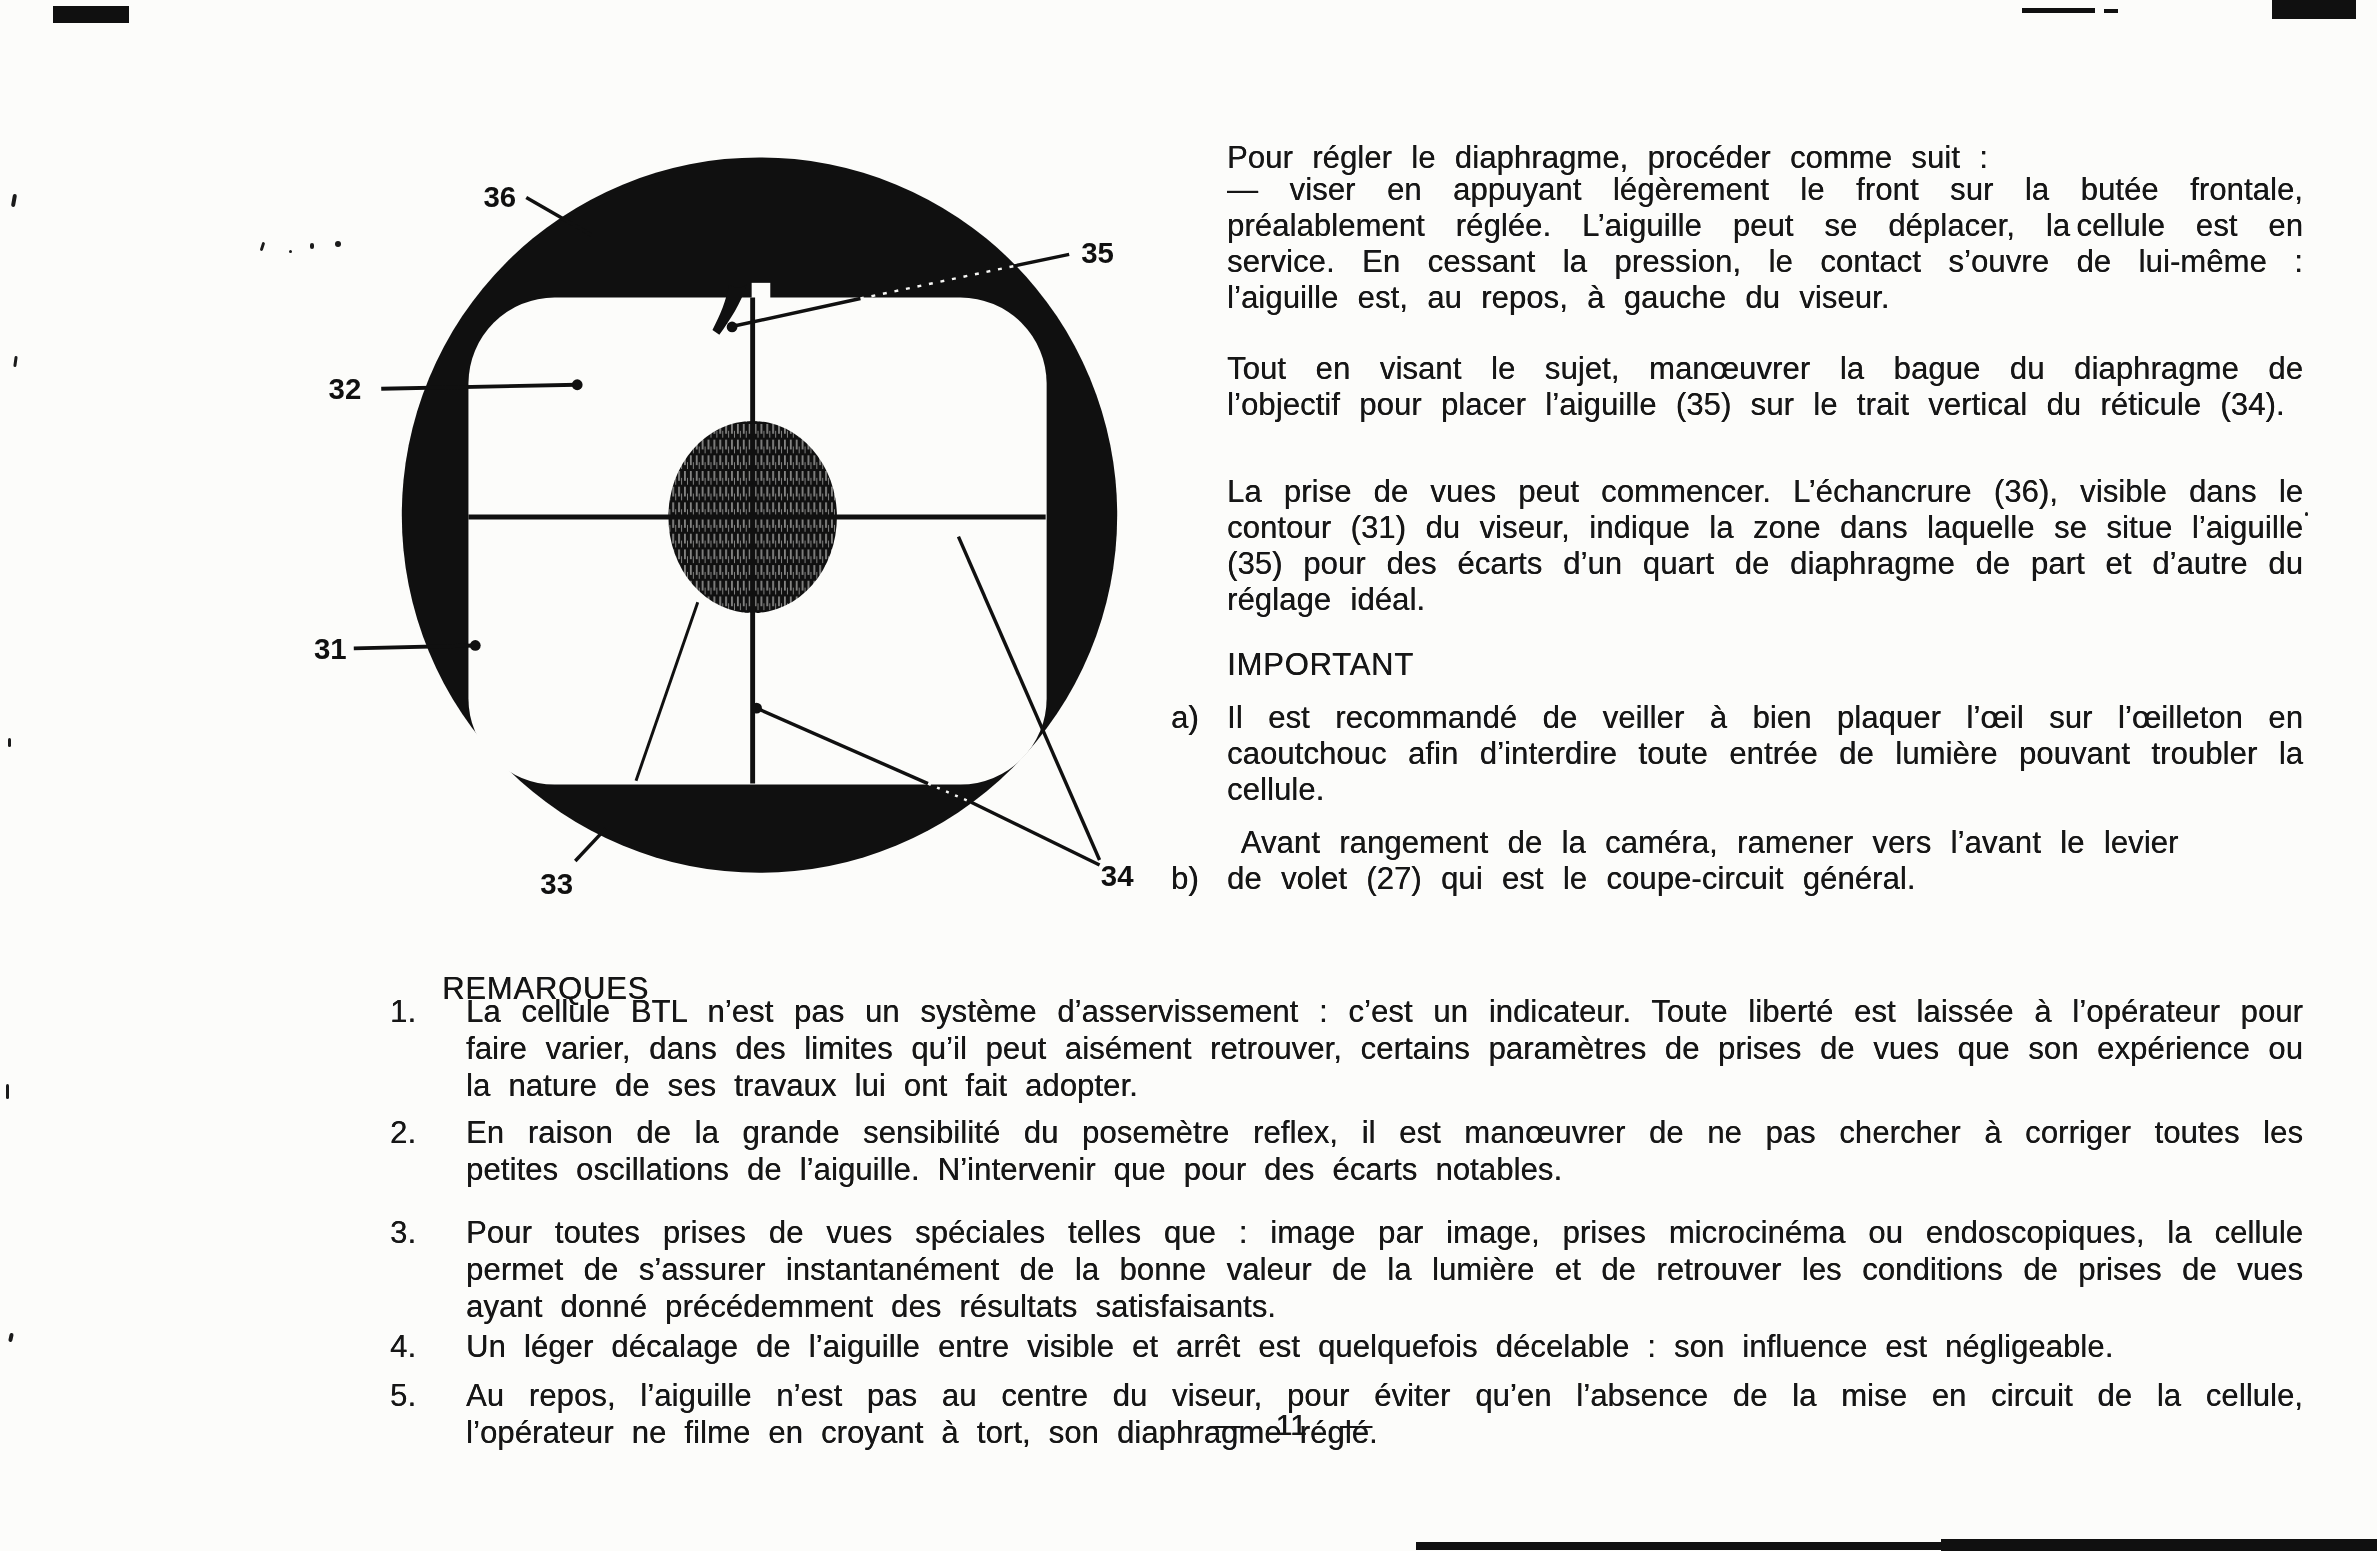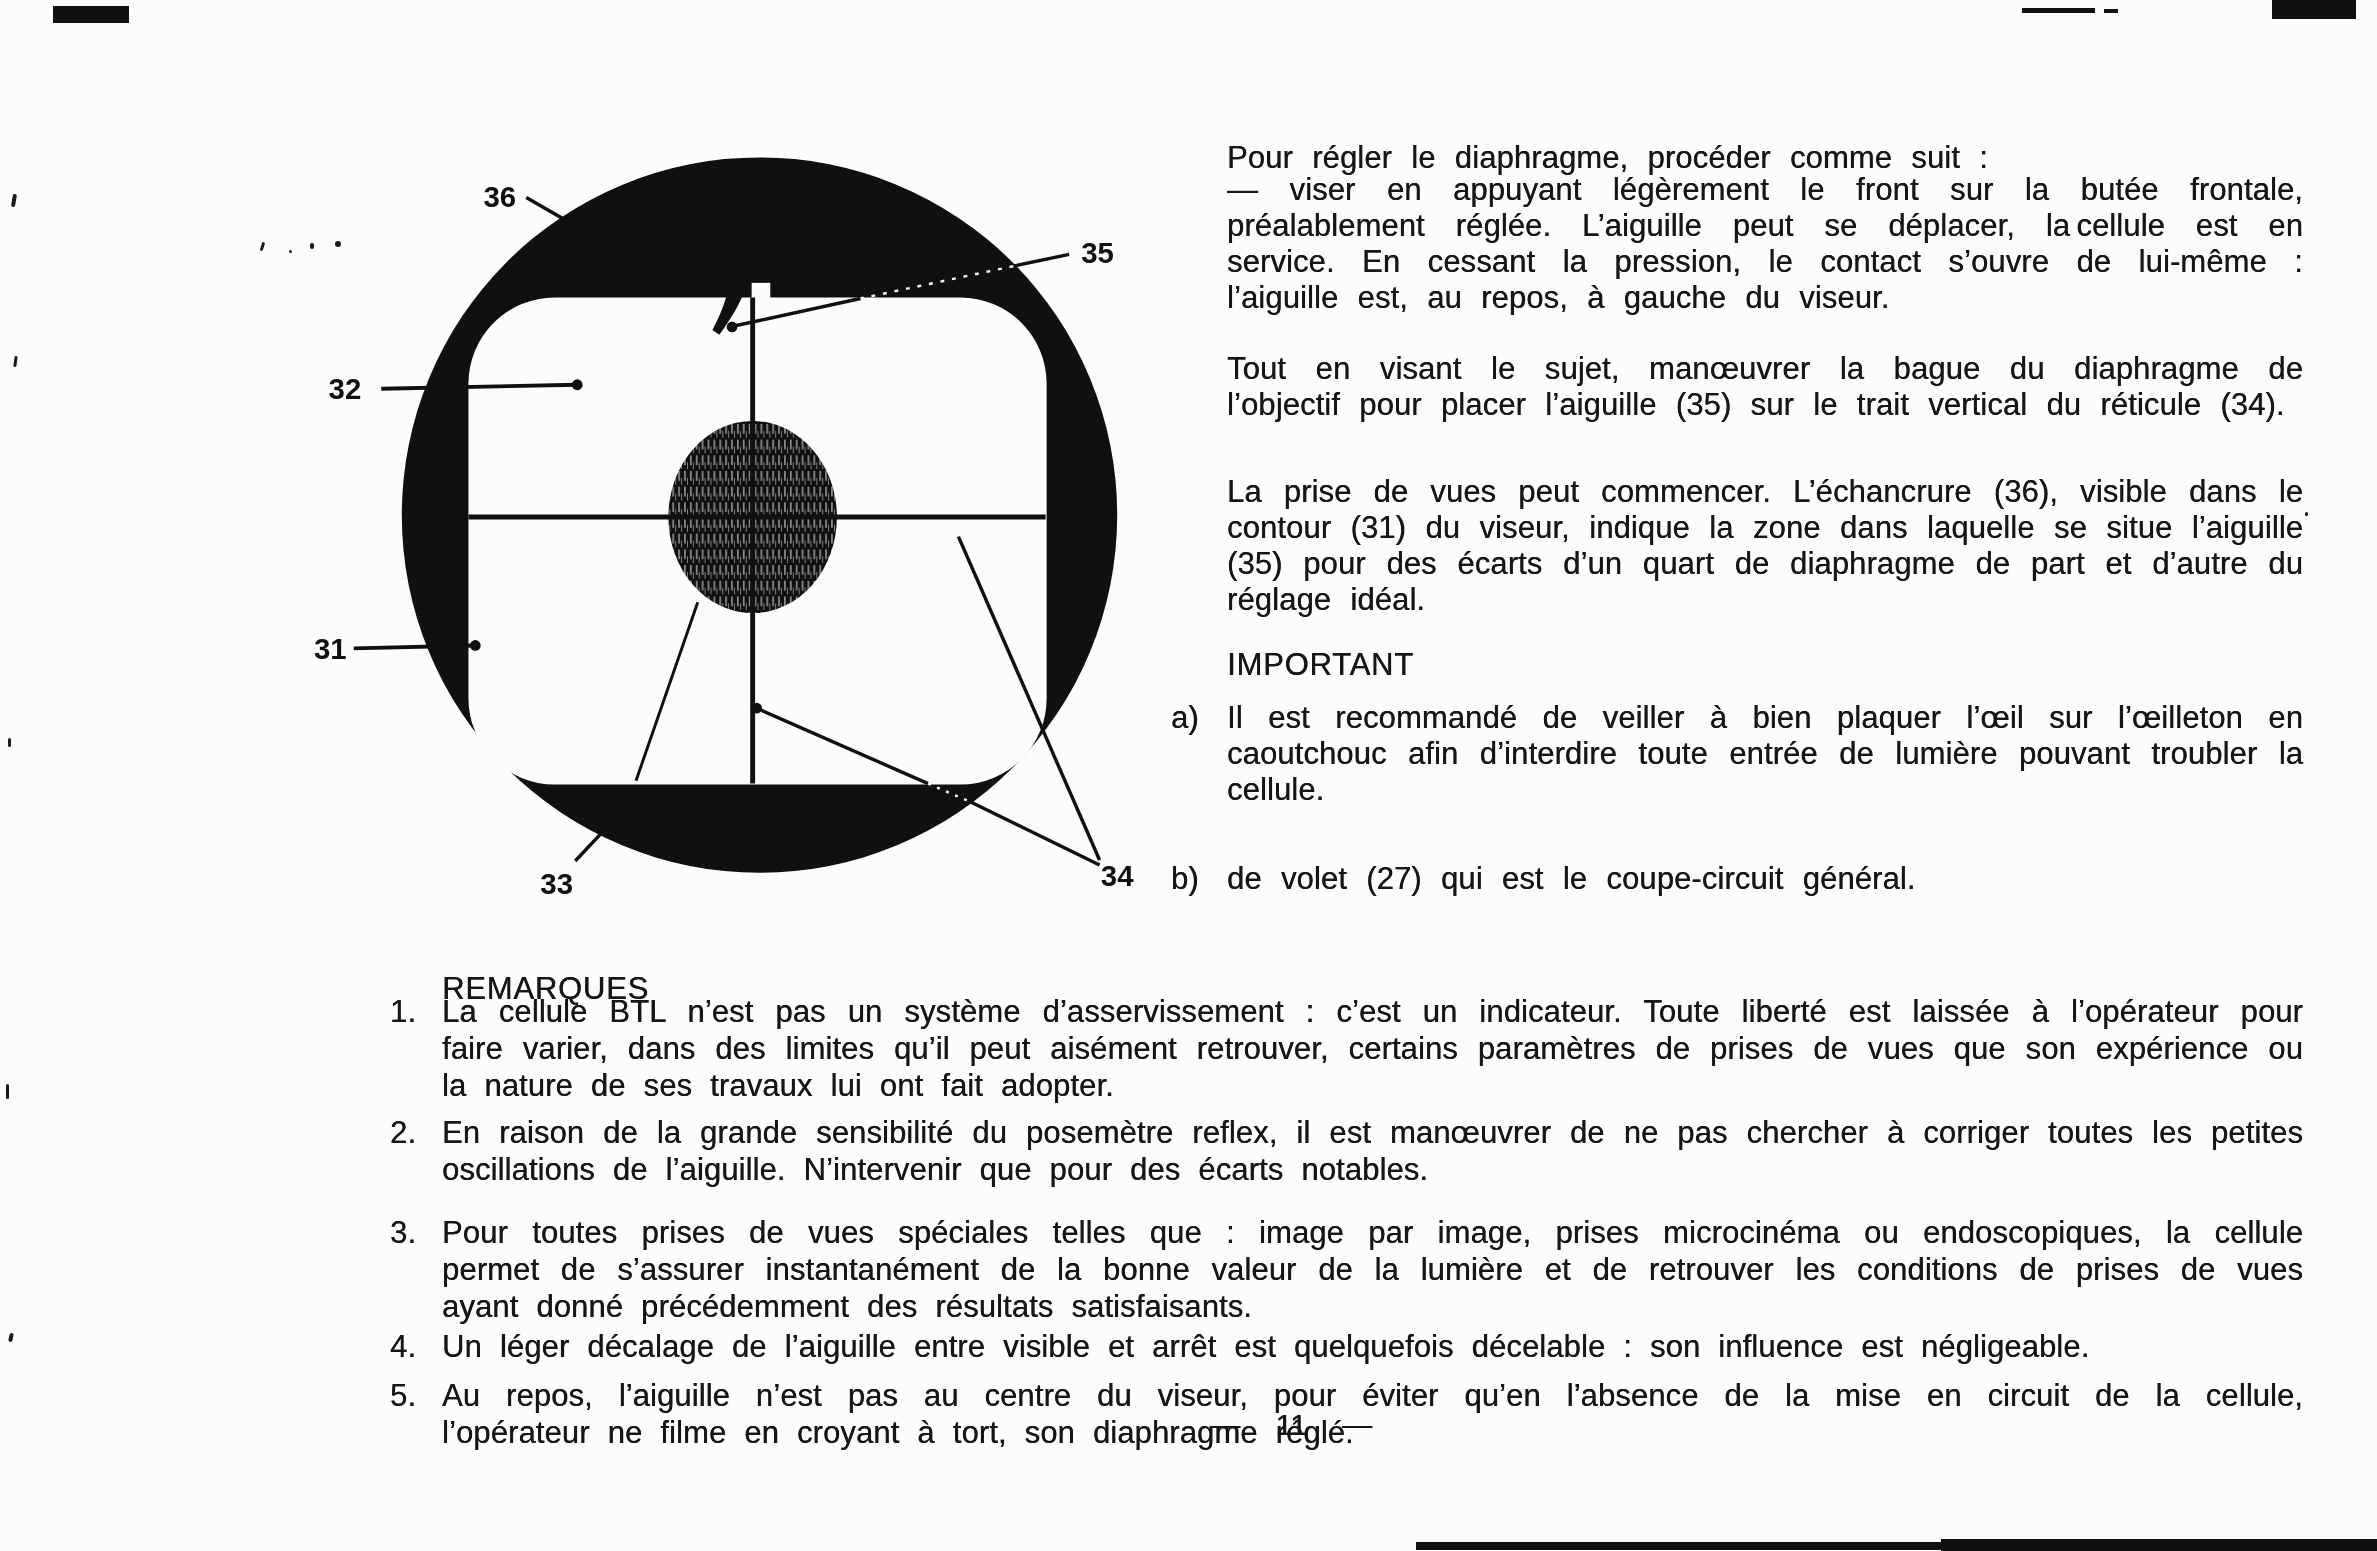--- a/index.html
+++ b/index.html
@@ -38,21 +38,21 @@
   .rem-item{
     position:absolute;left:390px;width:1913px;
     font-size:31px;line-height:37px;
     text-shadow:0.3px 0 0 currentColor;
   }
   .rem-num{
     position:absolute;left:0;top:0;width:47px;
     letter-spacing:0.2px;
   }
   .rem-text{
-    margin-left:52px;
+    margin-left:76px;
     text-align:justify;text-align-last:left;
     word-spacing:0.30em;letter-spacing:0.1px;
   }
   .pageno{
     position:absolute;left:1078px;top:1408px;width:294px;
     font-size:30px;text-align:right;word-spacing:0.9em;
     text-shadow:0.4px 0 0 currentColor;
   }
   .speck{position:absolute;background:#1a1a1a;border-radius:2px;}
   svg text{
@@ -142,21 +142,21 @@
 
 <div class="heading" style="top:647px;">IMPORTANT</div>
 
 <div class="para" style="top:700px;">
   <span class="marker">a)</span>
   <span>Il est recommandé de veiller à bien plaquer l’œil sur l’œilleton en caoutchouc afin d’interdire toute entrée de lumière pouvant troubler la cellule.</span>
 </div>
 
 <div class="para" style="top:825px;">
   <span class="marker second-line">b)</span>
-  <br>
+  <span style="margin-left:13.7px;">Avant rangement de la caméra, ramener vers l’avant le levier</span><br>
   <span>de volet (27) qui est le coupe-circuit général.</span>
 </div>
 
 <div class="rem-head" style="top:939px;">REMARQUES</div>
 
 <div class="rem-item" style="top:993px;">
   <span class="rem-num">1.</span>
   <div class="rem-text">La cellule BTL n’est pas un système d’asservissement : c’est un indicateur. Toute liberté est laissée à l’opérateur pour faire varier, dans des limites qu’il peut aisément retrouver, certains paramètres de prises de vues que son expérience ou la nature de ses travaux lui ont fait adopter.</div>
 </div>
 <div class="rem-item" style="top:1114px;">

